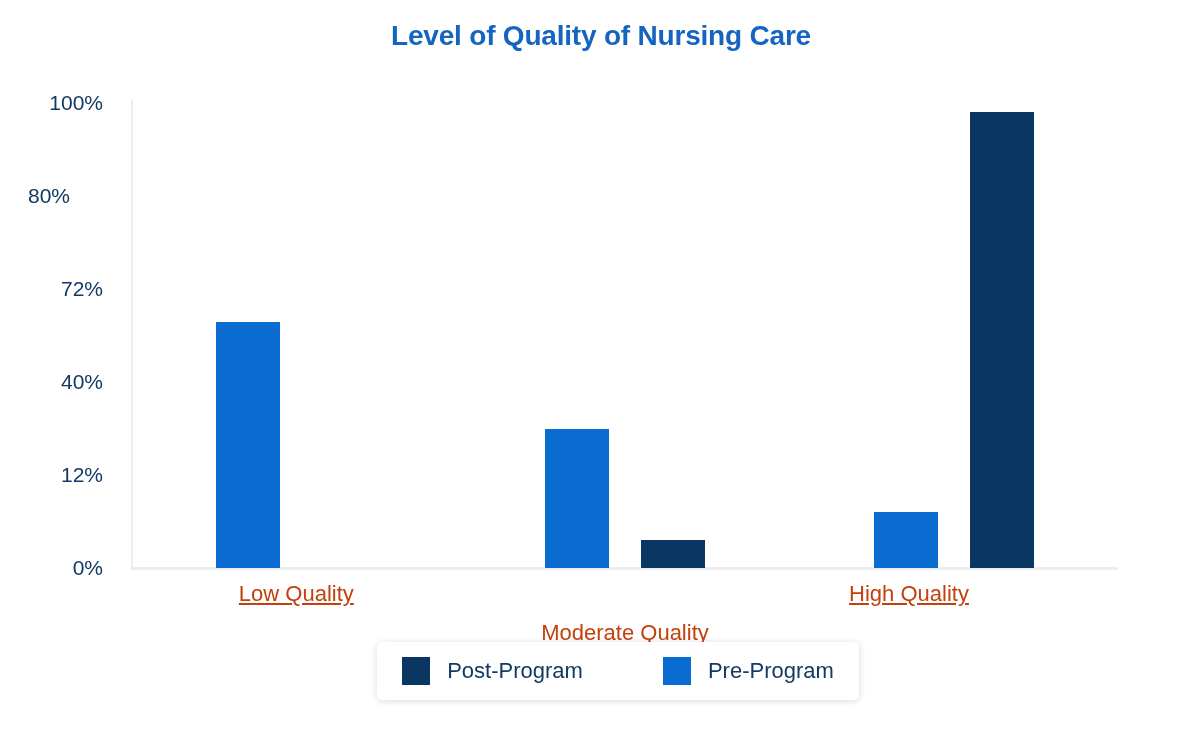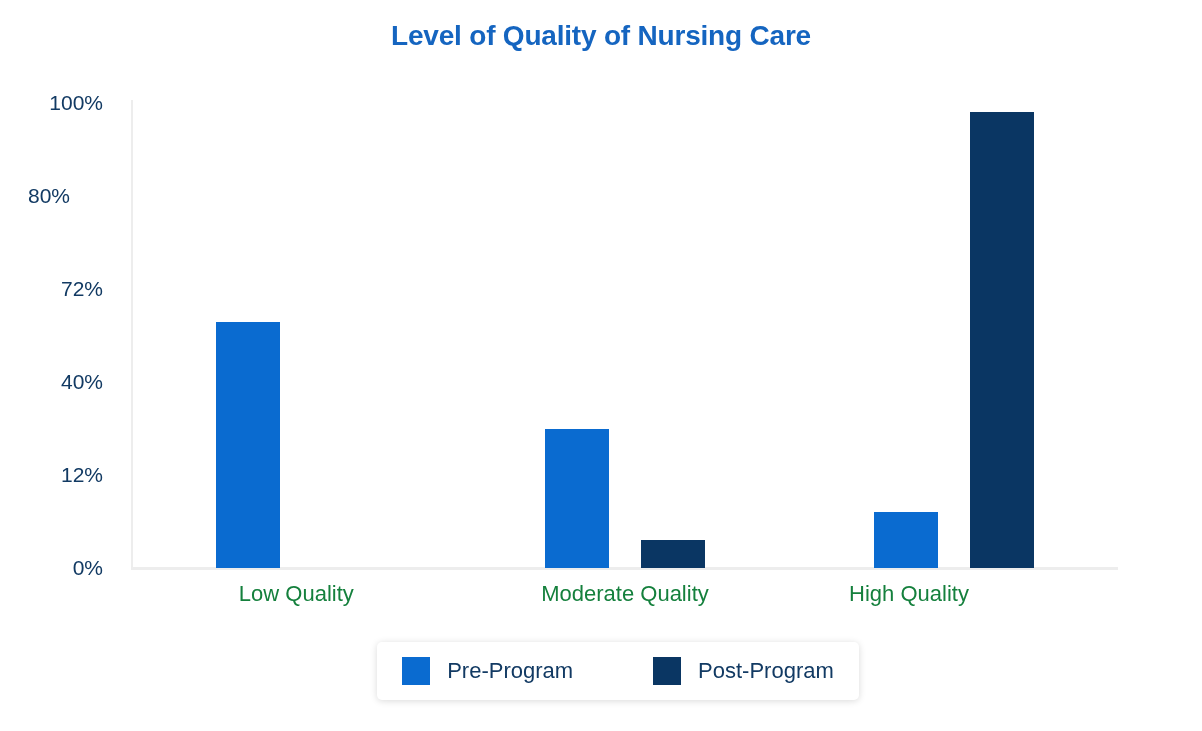--- a/index.html
+++ b/index.html
@@ -95,23 +95,24 @@
     position: absolute;
     bottom: 0;
     height: 465px;
   }
 
   
   .xlabel {
     position: absolute;
     top: 581px;
     font-size: 22px;
-    color: #15803d;
+    color: #c2410c;
     text-align: center;
     white-space: nowrap;
+    text-decoration: underline;
   }
 
   
   .legend {
     position: absolute;
     left: 377px;
     top: 642px;
     width: 482px;
     height: 58px;
     background: #ffffff;
@@ -166,28 +167,28 @@
         <div class="bar bar-post" title="Post-Program — Moderate Quality: 6%" style="left: 96px; width: 64px; height: 27.9px; background: rgb(10, 54, 99);"></div>
       </div>
       <div class="bar-group" style="left: 741.667px; width: 160px;">
         <div class="bar bar-pre" title="Pre-Program — High Quality: 12%" style="left: 0px; width: 64px; height: 55.8px; background: rgb(10, 107, 208);"></div>
         <div class="bar bar-post" title="Post-Program — High Quality: 98%" style="left: 96px; width: 64px; height: 455.7px; background: rgb(10, 54, 99);"></div>
       </div>
     </div>
 
   <div id="xlabel-wrap">
       <div class="xlabel" style="left: 136.333px; width: 320px;">Low Quality</div>
-      <div class="xlabel" style="left: 465px; width: 320px;">Moderate Quality</div>
+      <div class="xlabel" style="left: 465px; width: 320px; margin-top: 39px;">Moderate Quality</div>
       <div class="xlabel" style="left: 749px; width: 320px; text-align: center;">High Quality</div>
     </div>
 
   <div class="legend" id="legend">
       <div class="legend-item">
+        <span class="legend-swatch" style="background: rgb(10, 54, 99);"></span>
+        <span class="legend-label">Post-Program</span>
+      </div>
+      <div class="legend-item">
         <span class="legend-swatch" style="background: rgb(10, 107, 208);"></span>
         <span class="legend-label">Pre-Program</span>
-      </div>
-      <div class="legend-item">
-        <span class="legend-swatch" style="background: rgb(10, 54, 99);"></span>
-        <span class="legend-label">Post-Program</span>
       </div>
     </div>
 
 </div>
 
 </body></html>

